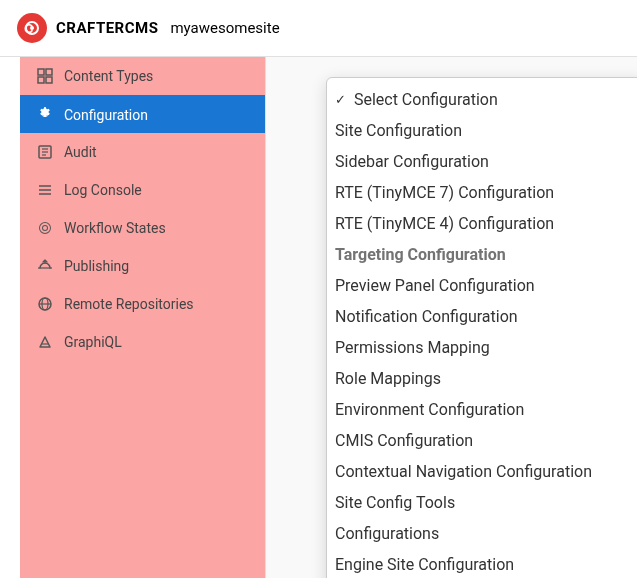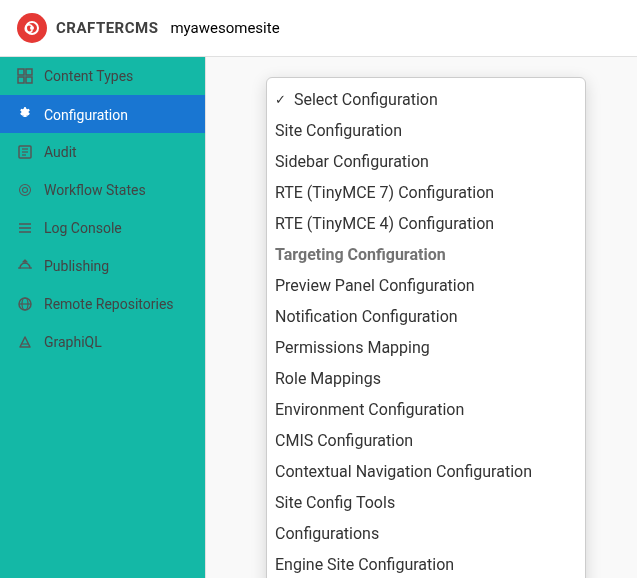--- a/index.html
+++ b/index.html
@@ -37,44 +37,45 @@
     }
 
     .logo-icon {
       width: 32px;
       height: 32px;
     }
 
     .logo-text {
       font-weight: 700;
       font-size: 15px;
-      color: #404040;
+      color: #000000;
       letter-spacing: 0.5px;
     }
 
     .site-name {
       font-size: 15px;
       color: #000000;
       font-weight: 400;
     }
 
     
     .main-content {
       display: flex;
       flex: 1;
       overflow: hidden;
     }
 
     
     .sidebar {
-      width: 206px;
-      background: #14b8a6;
+      width: 246px;
+      background: #fca5a5;
       border-right: 1px solid #e0e0e0;
       flex-shrink: 0;
       overflow-y: auto;
+      margin-left: 20px;
     }
 
     .sidebar-item {
       display: flex;
       align-items: center;
       padding: 10px 16px;
       cursor: pointer;
       color: #444;
       gap: 10px;
       font-size: 14px;
@@ -189,36 +190,36 @@
             <line x1="5" y1="5" x2="11" y2="5" stroke="#555" stroke-width="1.2"></line>
             <line x1="5" y1="8" x2="11" y2="8" stroke="#555" stroke-width="1.2"></line>
             <line x1="5" y1="11" x2="9" y2="11" stroke="#555" stroke-width="1.2"></line>
           </svg>
         </span>
         <span>Audit</span>
       </div>
 
       <div class="sidebar-item">
         <span class="icon">
-          <svg width="16" height="16" viewBox="0 0 16 16" fill="#555" xmlns="http://www.w3.org/2000/svg">
-            <path d="M8 2a6 6 0 100 12A6 6 0 008 2zm0 1a5 5 0 110 10A5 5 0 018 3zm0 2a3 3 0 100 6A3 3 0 008 5zm0 1a2 2 0 110 4 2 2 0 010-4z"></path>
-          </svg>
-        </span>
-        <span>Workflow States</span>
-      </div>
-
-      <div class="sidebar-item">
-        <span class="icon">
           <svg width="16" height="16" viewBox="0 0 16 16" fill="none" xmlns="http://www.w3.org/2000/svg">
             <line x1="2" y1="4" x2="14" y2="4" stroke="#555" stroke-width="1.5"></line>
             <line x1="2" y1="8" x2="14" y2="8" stroke="#555" stroke-width="1.5"></line>
             <line x1="2" y1="12" x2="14" y2="12" stroke="#555" stroke-width="1.5"></line>
           </svg>
         </span>
         <span>Log Console</span>
+      </div>
+
+      <div class="sidebar-item">
+        <span class="icon">
+          <svg width="16" height="16" viewBox="0 0 16 16" fill="#555" xmlns="http://www.w3.org/2000/svg">
+            <path d="M8 2a6 6 0 100 12A6 6 0 008 2zm0 1a5 5 0 110 10A5 5 0 018 3zm0 2a3 3 0 100 6A3 3 0 008 5zm0 1a2 2 0 110 4 2 2 0 010-4z"></path>
+          </svg>
+        </span>
+        <span>Workflow States</span>
       </div>
 
       <div class="sidebar-item">
         <span class="icon">
           <svg width="16" height="16" viewBox="0 0 16 16" fill="none" xmlns="http://www.w3.org/2000/svg">
             <path d="M3 10c0-2.8 2.3-5 5-5s5 2.2 5 5" stroke="#555" stroke-width="1.5" stroke-linecap="round"></path>
             <path d="M1 10h14" stroke="#555" stroke-width="1.2"></path>
             <path d="M8 5V2M6 4l2-2 2 2" stroke="#555" stroke-width="1.2" stroke-linecap="round" stroke-linejoin="round"></path>
           </svg>
         </span>

